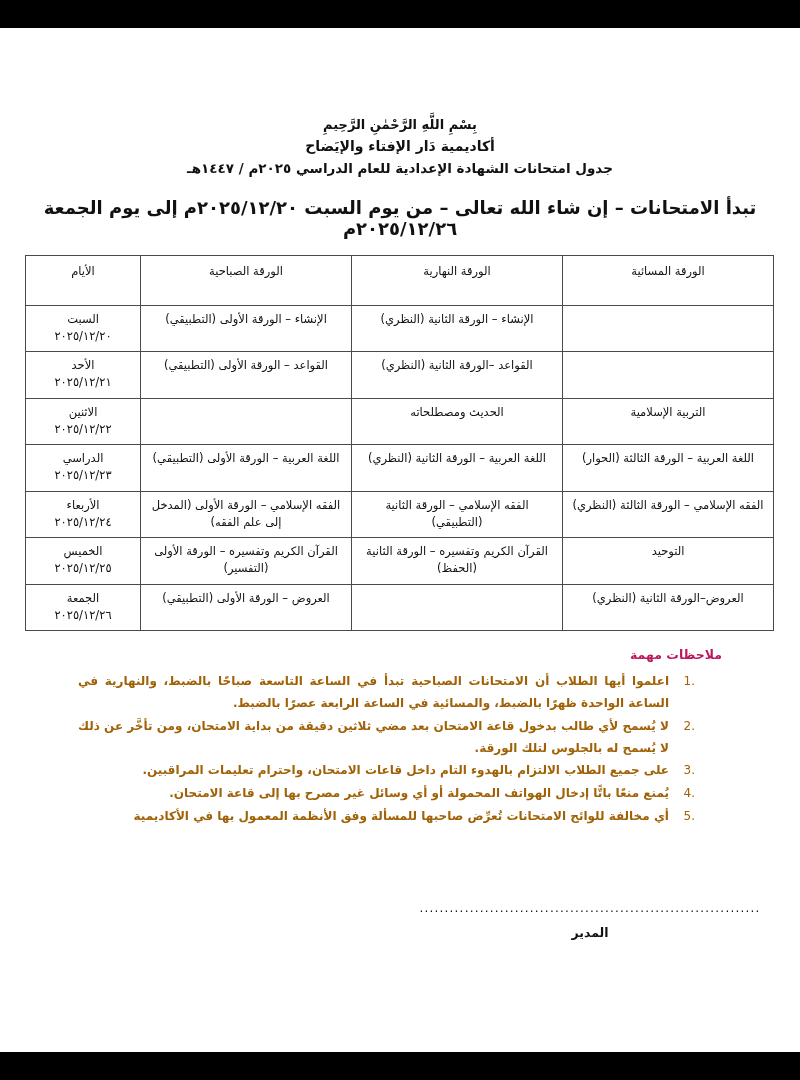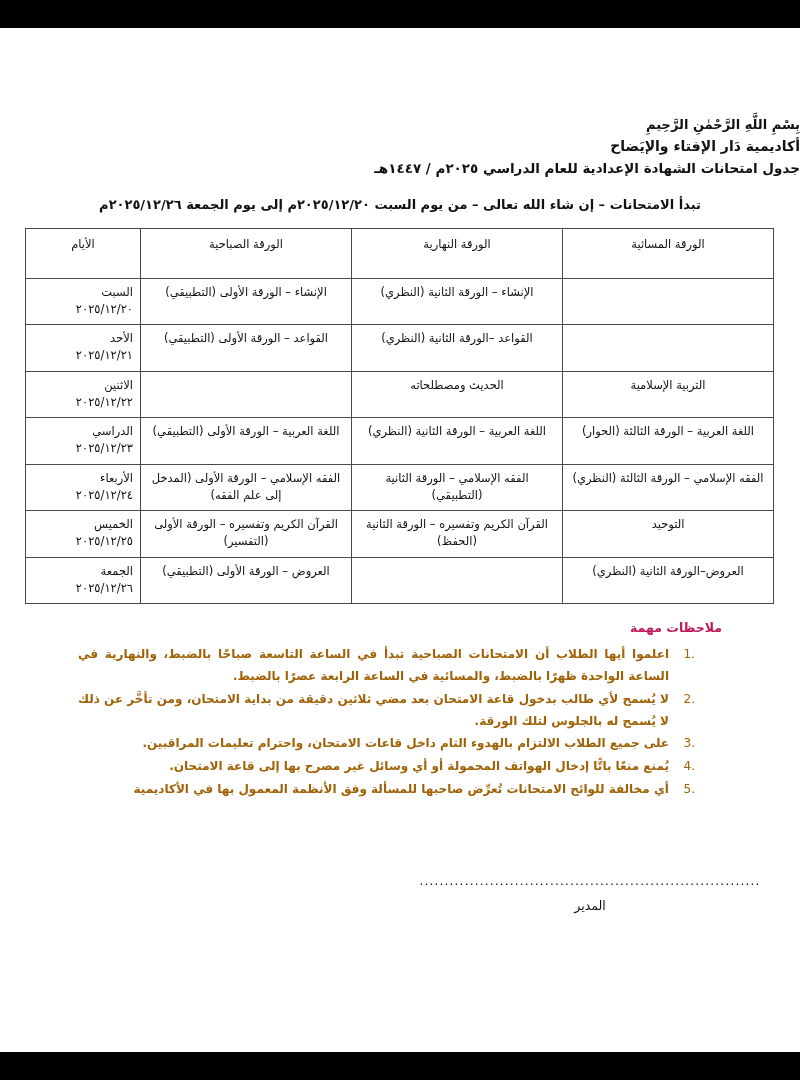--- a/index.html
+++ b/index.html
@@ -37,37 +37,37 @@
     left: 0;
     width: 800px;
     height: 1024px;
     background: #ffffff;
     color: #111;
     direction: rtl;
   }
 
   
   .header {
-    text-align: right;
+    text-align: center;
     padding-top: 86px;
     line-height: 1.62;
   }
   .header .line {
     font-size: 13.5px;
     font-weight: bold;
     color: #111;
     letter-spacing: 0;
   }
   .header .line.bismillah { font-size: 13px; }
   .header .line.academy   { font-size: 14px; }
   .header .line.schedule  { font-size: 13.5px; }
 
   .subtitle {
     text-align: center;
-    font-size: 13px;
+    font-size: 18px;
     font-weight: bold;
     margin-top: 17px;
     color: #111;
   }
 
   
   .table-wrap {
     margin: 16px auto 0 auto;
     width: 748px;
   }
@@ -92,21 +92,21 @@
     height: 36px;
     vertical-align: top;
     padding-top: 7px;
   }
   table.sched col.c-day  { width: 115px; }
   table.sched col.c-morn { width: 211px; }
   table.sched col.c-noon { width: 211px; }
   table.sched col.c-eve  { width: 211px; }
 
   td.day {
-    text-align: right;
+    text-align: center;
     line-height: 1.62;
   }
   td.cell {
     text-align: center;
     height: 30px;
   }
 
   
   .notes-title {
     text-align: right;
@@ -158,21 +158,21 @@
   }
   .dots {
     font-size: 12px;
     letter-spacing: 1.2px;
     color: #111;
     white-space: nowrap;
     line-height: 1.1;
   }
   .sig-label {
     font-size: 12.5px;
-    font-weight: normal;
+    font-weight: bold;
     color: #111;
     margin-top: 10px;
   }
 </style>
 </head>
 <body>
 
 <div class="bar-top"></div>
 
 <div class="page">

